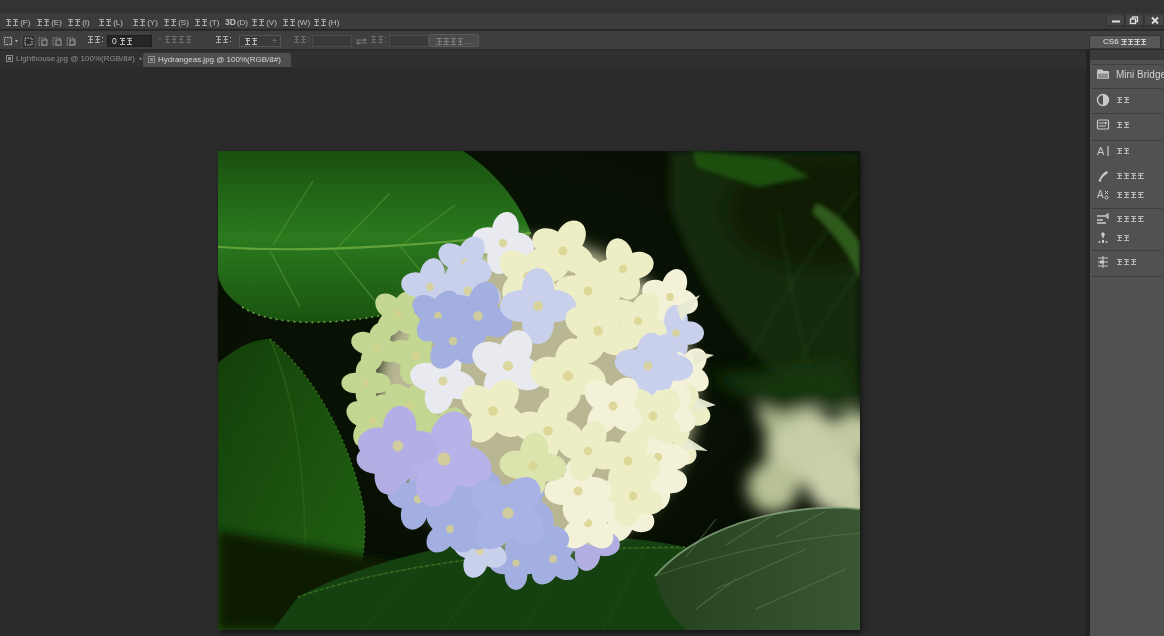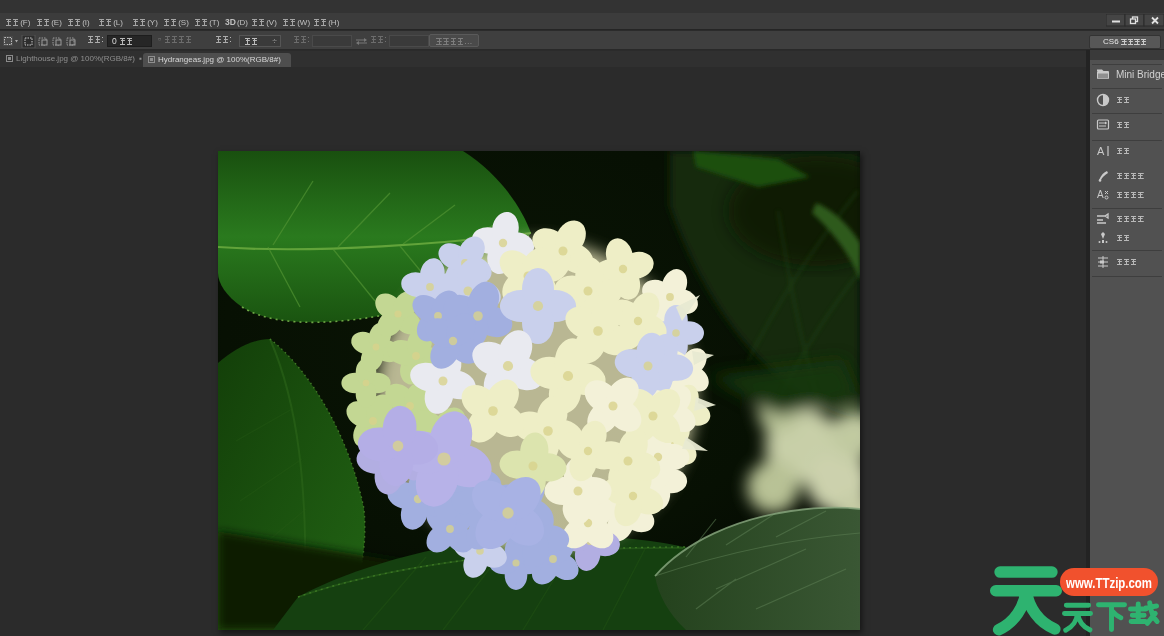--- a/index.html
+++ b/index.html
@@ -528,26 +528,12 @@
           </svg></span><i class="z"></i><i class="z"></i><i class="z"></i></div>
       <div class="dsep" style="top:14px"></div>
       <div class="dsep" style="top:37.5px"></div>
       <div class="dsep" style="top:63px"></div>
       <div class="dsep" style="top:90px"></div>
       <div class="dsep" style="top:157.5px"></div>
       <div class="dsep" style="top:200px"></div>
       <div class="dsep" style="top:226px"></div>
     </div>
  <div id="cs6btn">CS6 <i class="z"></i><i class="z"></i><i class="z"></i><i class="z"></i></div>
- <div id="logo">
-      <svg width="175" height="76" viewBox="0 0 175 76" style="display:block">
-<g stroke="#2eb370" fill="none" stroke-linecap="round" stroke-linejoin="round">
- <path d="M14,14 L86,14 M8,40 L92,40 M50,40 C48,62 34,84 12,94 M50,40 C54,64 68,84 90,93" stroke-width="16" transform="translate(1,2) scale(0.72)"></path>
-</g>
-<rect x="71" y="8" rx="14" ry="14" width="98" height="28" fill="#f1512d"></rect>
-<text x="120" y="28" font-family="Liberation Sans" font-size="14" font-weight="bold" fill="#fff" text-anchor="middle" textLength="86" lengthAdjust="spacingAndGlyphs">www.TTzip.com</text>
-<g stroke="#2eb370" fill="none" stroke-linecap="round" stroke-linejoin="round" stroke-width="16">
- <path d="M14,14 L86,14 M8,40 L92,40 M50,40 C48,62 34,84 12,94 M50,40 C54,64 68,84 90,93" transform="translate(73,41) scale(0.31)"></path>
- <path d="M8,12 L92,12 M50,12 L50,92 M54,34 C62,44 70,50 80,54" transform="translate(107,41) scale(0.31)"></path>
- <path d="M8,26 L58,26 M14,46 L52,46 M33,10 L33,64 M10,66 L56,66 M58,22 L92,16 M70,6 C73,30 80,52 94,66 M88,40 L62,72" transform="translate(139,41) scale(0.31)"></path>
-</g>
-</svg>
-    </div>
 </div>
 </body></html>

